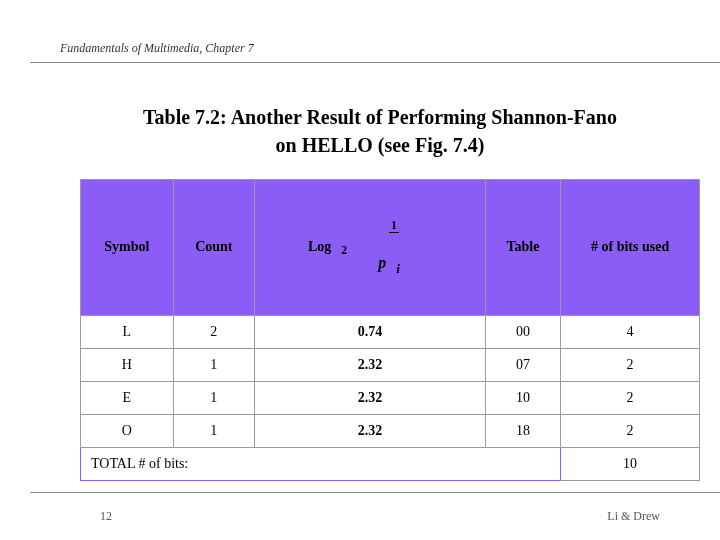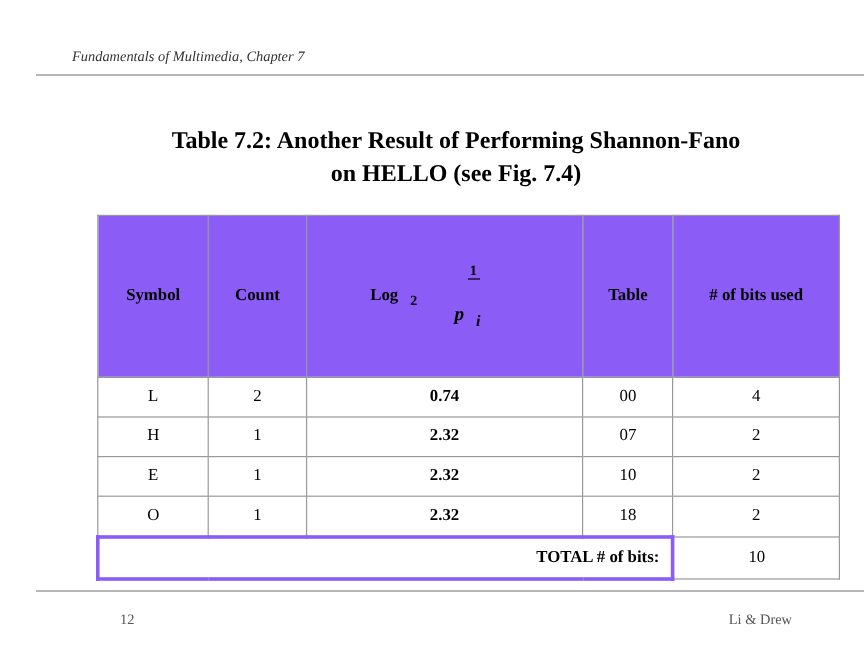--- a/index.html
+++ b/index.html
@@ -78,23 +78,23 @@
     }
 
     .fraction .denominator {
       padding: 0 2px;
       font-size: 16px;
       font-style: italic;
       line-height: 1.2;
     }
 
     .total-label {
-      text-align: right;
-      font-weight: bold;
-      border: 3px solid #8b5cf6;
+      text-align: left;
+      font-weight: normal;
+      border: 1px solid #8b5cf6;
     }
 
     .footer {
       position: absolute;
       bottom: 10px;
       left: 0;
       right: 0;
       border-top: 1px solid #888;
       padding: 6px 60px;
       display: flex;

